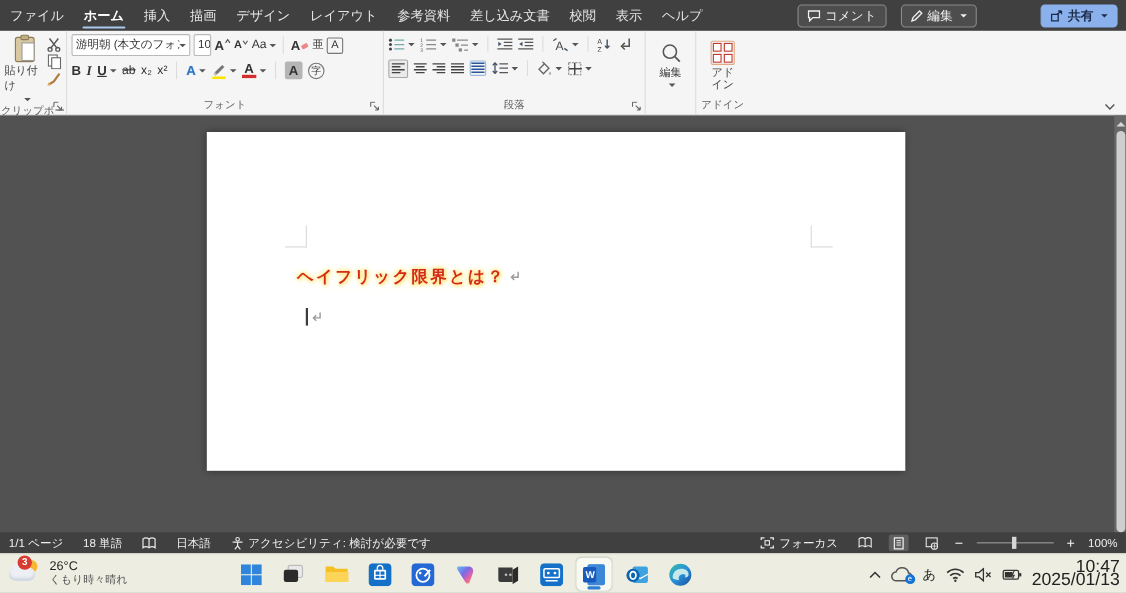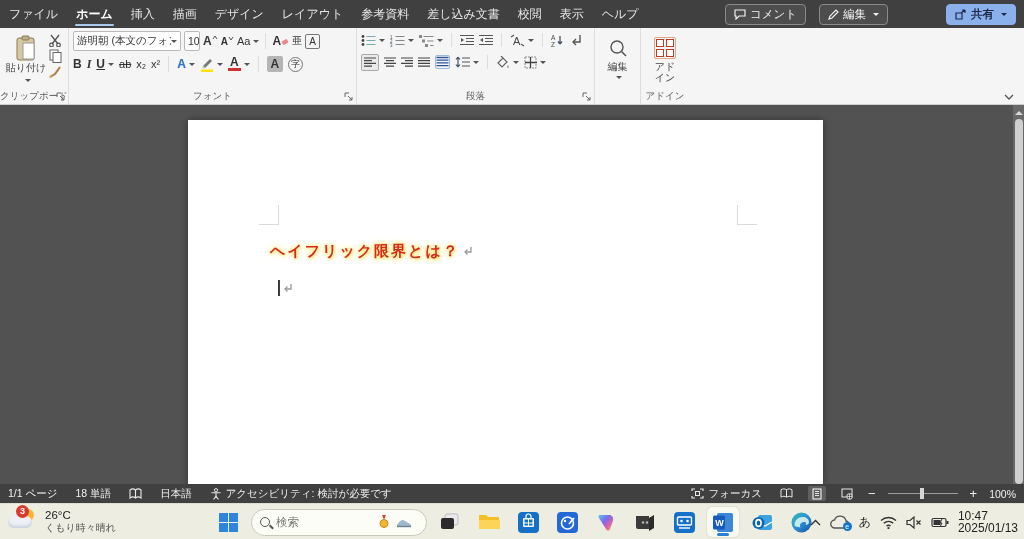--- a/index.html
+++ b/index.html
@@ -33,21 +33,21 @@
   .style-box { width:84px; height:40px; background:#fff; border:1px solid #c6c6c6; border-radius:2px; display:flex; align-items:center; justify-content:center; font-size:12px; color:#333; }
   .style-box.sel { border:1.5px solid #8c8c8c; }
   .style-box .h1 { font-family:"Liberation Serif","DejaVu Serif",serif; font-size:15px; color:#5f6a72; letter-spacing:1px; }
   .gal-scroll { width:20px; height:40px; border:1px solid #c6c6c6; background:#fbfbfb; border-radius:2px; display:flex; align-items:center; justify-content:center; margin-left:4px; }
   .addin-grid { display:grid; grid-template-columns:8px 8px; grid-template-rows:8px 8px; gap:2px; padding:1px; border:1.5px solid #e0a983; border-radius:2px; }
   .addin-grid span { border:1.5px solid #c0392b; background:#fff; }
   .vstack-label { font-size:10px; color:#444; text-align:center; line-height:11px; margin-top:2px; width:30px; word-break:break-all; }
 
   
   .canvas { position:absolute; top:105px; left:0; width:1024px; height:379px; background:#525252; }
-  .page { position:absolute; left:188px; top:15px; width:635px; height:364px; background:#ffffff; box-shadow:0 0 7px rgba(0,0,0,.4); }
+  .page { position:absolute; left:188px; top:15px; width:635px; height:308px; background:#ffffff; box-shadow:0 0 7px rgba(0,0,0,.4); }
   .cropL { position:absolute; left:71px; top:85px; width:20px; height:20px; border-right:1.5px solid #dadada; border-bottom:1.5px solid #dadada; }
   .cropR { position:absolute; left:549px; top:85px; width:20px; height:20px; border-left:1.5px solid #dadada; border-bottom:1.5px solid #dadada; }
   .heading { position:absolute; left:82px; top:122px; font-size:15px; font-weight:bold; letter-spacing:2px; color:#d42a1d;
     text-shadow:0 0 2px #fff3ae, 0 0 4px #ffe87c, 0 0 7px #ffe87c, 1px 1px 3px #ffde69; white-space:nowrap; display:flex; align-items:center; }
   .line2 { position:absolute; left:90px; top:160px; display:flex; align-items:center; }
   .caret-bar { width:1.5px; height:16px; background:#3c3c3c; margin-right:2px; }
   .vscroll { position:absolute; right:0; top:0; width:11px; height:100%; background:#686868; }
   .varrow { position:absolute; top:2px; left:1.5px; width:0; height:0; border:4px solid transparent; border-bottom-color:#d8d8d8; }
   .vthumb { position:absolute; top:14px; bottom:0; left:1.5px; width:8px; background:#cfcfcf; border-radius:4px; }
 
@@ -73,21 +73,21 @@
   .tb-center { position:absolute; left:212px; top:3px; display:flex; align-items:center; gap:7px; height:30px; }
   .appbtn { width:32px; height:30px; display:flex; align-items:center; justify-content:center; border-radius:5px; position:relative; }
   .appbtn.active { background:#f8f9f1; box-shadow:0 0 2px rgba(0,0,0,.18); }
   .appbtn.active::after { content:""; position:absolute; bottom:1px; left:10px; width:12px; height:3px; border-radius:2px; background:#2d7dd2; }
   .search-pill { width:176px; height:27px; background:#fdfdf8; border:1px solid #c9cabc; border-radius:15px; display:flex; align-items:center; padding:0 8px; gap:6px; }
   .search-pill input { border:none; outline:none; background:transparent; font-size:11.5px; color:#444; width:96px; font-family:inherit; }
   .mag { width:10px; height:10px; border:1.7px solid #555; border-radius:50%; position:relative; flex:0 0 auto; }
   .mag::after { content:""; position:absolute; left:8px; top:8px; width:5px; height:1.7px; background:#555; transform:rotate(45deg); }
   .tray { position:absolute; right:6px; top:3px; display:flex; align-items:center; gap:9px; height:30px; }
   .ime { font-size:12px; color:#222; }
-  .clock { text-align:left; font-size:12px; color:#222; line-height:12.5px; }
+  .clock { text-align:right; font-size:16px; color:#222; line-height:12.5px; }
   .svgi { display:block; }
 </style>
 </head>
 <body>
 
 <div class="titlebar">
   <span class="tab">ファイル</span>
   <span class="tab active">ホーム</span>
   <span class="tab">挿入</span>
   <span class="tab">描画</span>
@@ -124,21 +124,21 @@
           </svg>
         </span>
       <span>共有</span>
         <span class="dd" style="border-top-color:#1d2b4a"></span>
     </div>
   </div>
 </div>
 
 <div class="ribbon">
 
-  <div class="rgroup" style="width:69px">
+  <div class="rgroup" style="width:61px">
     <div class="rg-content">
       <div class="rbtn" style="flex-direction:column; width:44px">
         <span>
             <svg class="svgi" width="22" height="26" viewBox="0 0 22 26">
               <rect x="2" y="3" width="17" height="22" rx="2" fill="#d9c9a3" stroke="#8d7b52"></rect>
               <rect x="7" y="1" width="7" height="4" rx="1" fill="#bfb08a" stroke="#8d7b52"></rect>
               <rect x="8" y="8" width="11" height="16" fill="#fff" stroke="#9a9a9a"></rect>
             </svg>
           </span>
         <span style="font-size:10px; color:#444">貼り付け</span>
@@ -528,36 +528,20 @@
 
   <div class="tb-center">
     <span class="appbtn">
         <svg class="svgi" width="19" height="19" viewBox="0 0 19 19">
           <rect x="0" y="0" width="9" height="9" fill="#2f84dc"></rect>
           <rect x="10" y="0" width="9" height="9" fill="#2f84dc"></rect>
           <rect x="0" y="10" width="9" height="9" fill="#2f84dc"></rect>
           <rect x="10" y="10" width="9" height="9" fill="#2f84dc"></rect>
         </svg>
       </span>
-    <div class="search-pill">
-      <span class="mag"></span>
-      <input placeholder="検索" style="">
-      <span>
-          <svg class="svgi" width="12" height="14" viewBox="0 0 12 14">
-            <path d="M4 0l2 5 2-5z" fill="#d6452e"></path>
-            <circle cx="6" cy="8.5" r="4" fill="#f5b731" stroke="#c98a1d"></circle>
-          </svg>
-        </span>
-      <span>
-          <svg class="svgi" width="16" height="11" viewBox="0 0 16 11">
-            <path d="M1 8c3-5 6-6 8-4 2 1.5 5 2.5 6 4v2H1z" fill="#9fb9c8"></path>
-            <path d="M1 9.5h14" stroke="#6a828f" stroke-width="1.4"></path>
-          </svg>
-        </span>
-    </div>
     <span class="appbtn">
         <svg class="svgi" width="20" height="18" viewBox="0 0 20 18">
           <rect x="5" y="1" width="13" height="11" rx="2" fill="#e9e9e9" stroke="#bbb"></rect>
           <rect x="1" y="5" width="13" height="11" rx="2" fill="#2b2b2b"></rect>
         </svg>
       </span>
     <span class="appbtn">
         <svg class="svgi" width="22" height="18" viewBox="0 0 22 18">
           <path d="M1 2h7l2 2h11v12H1z" fill="#f5c024"></path>
           <path d="M1 7h21v9H1z" fill="#fcd458"></path>

